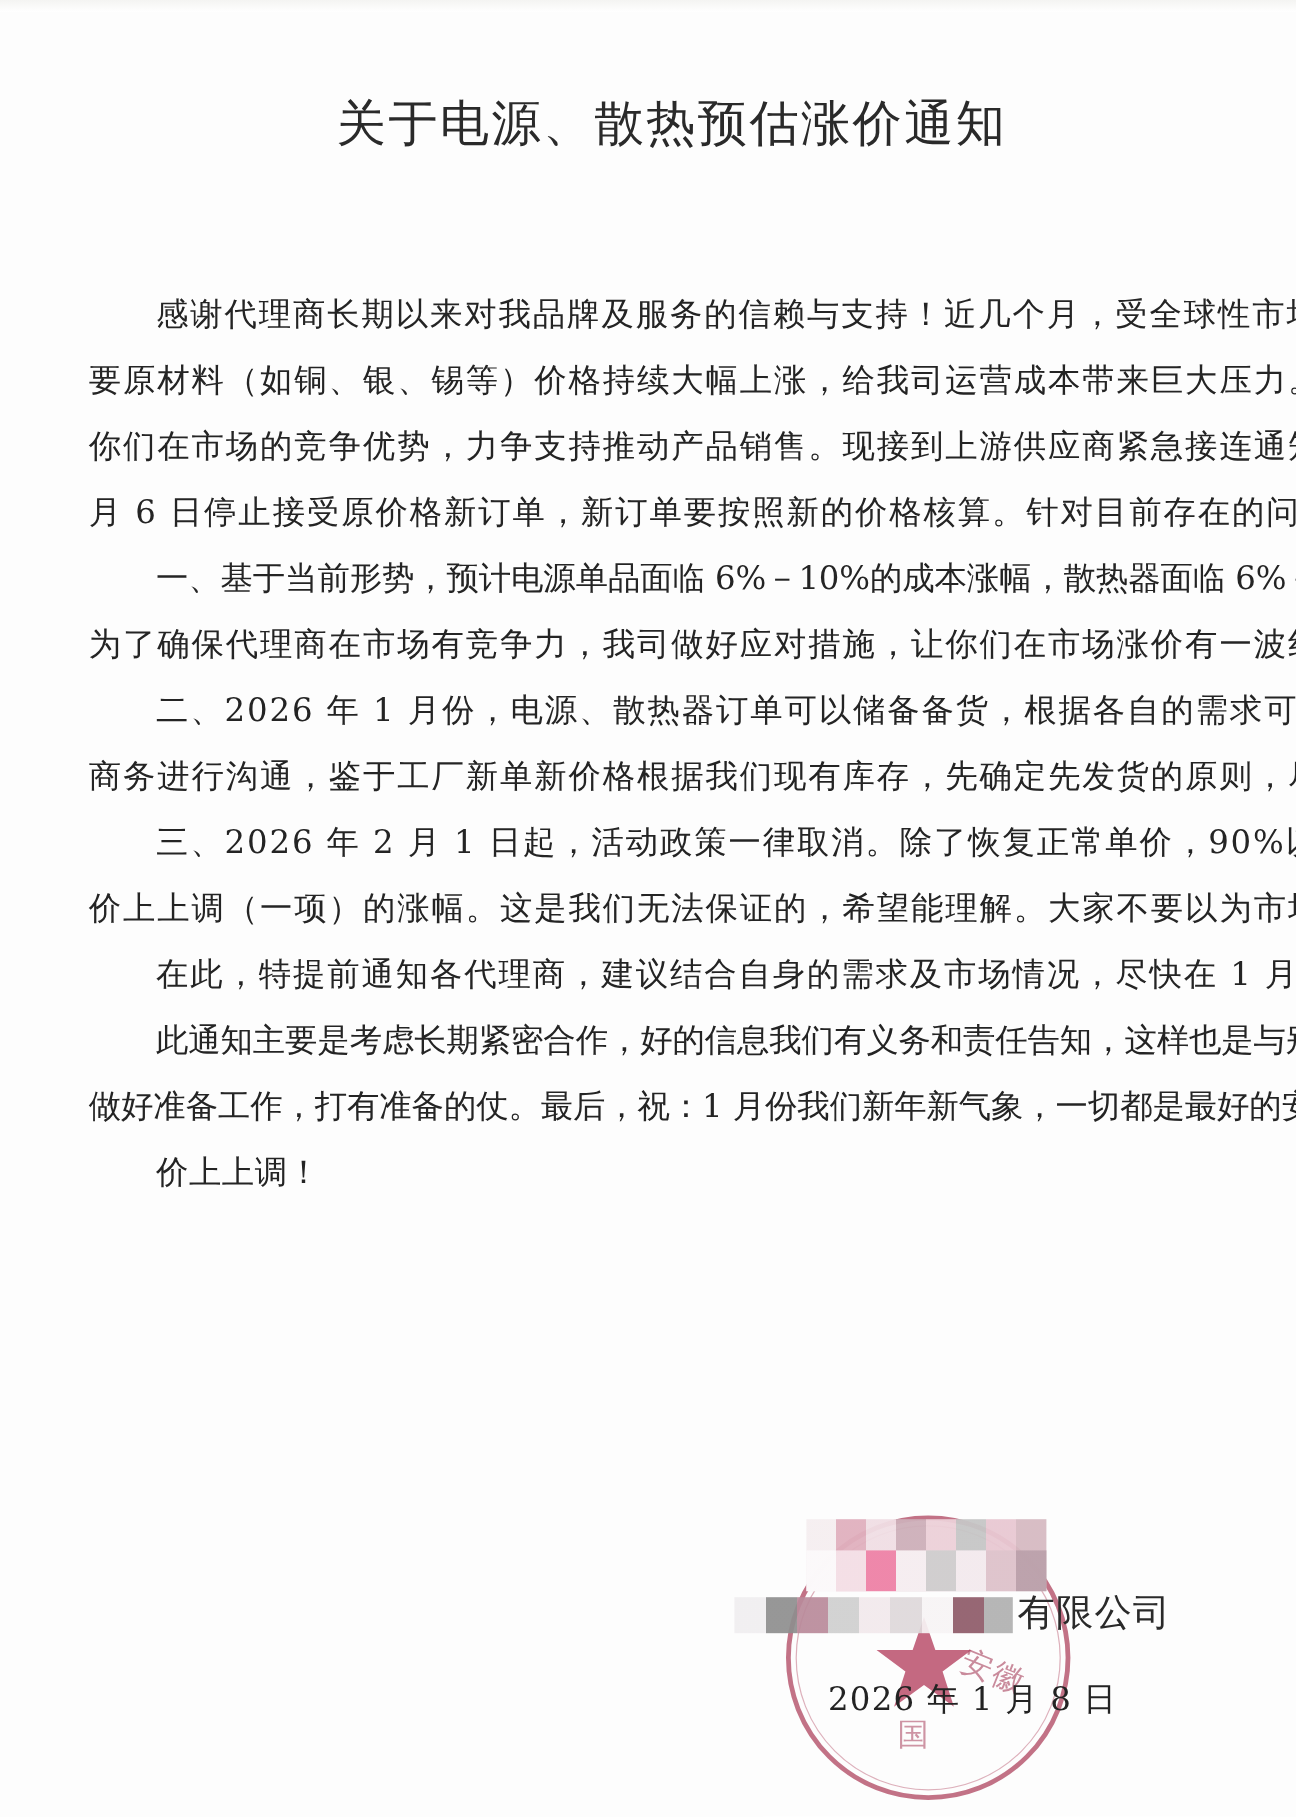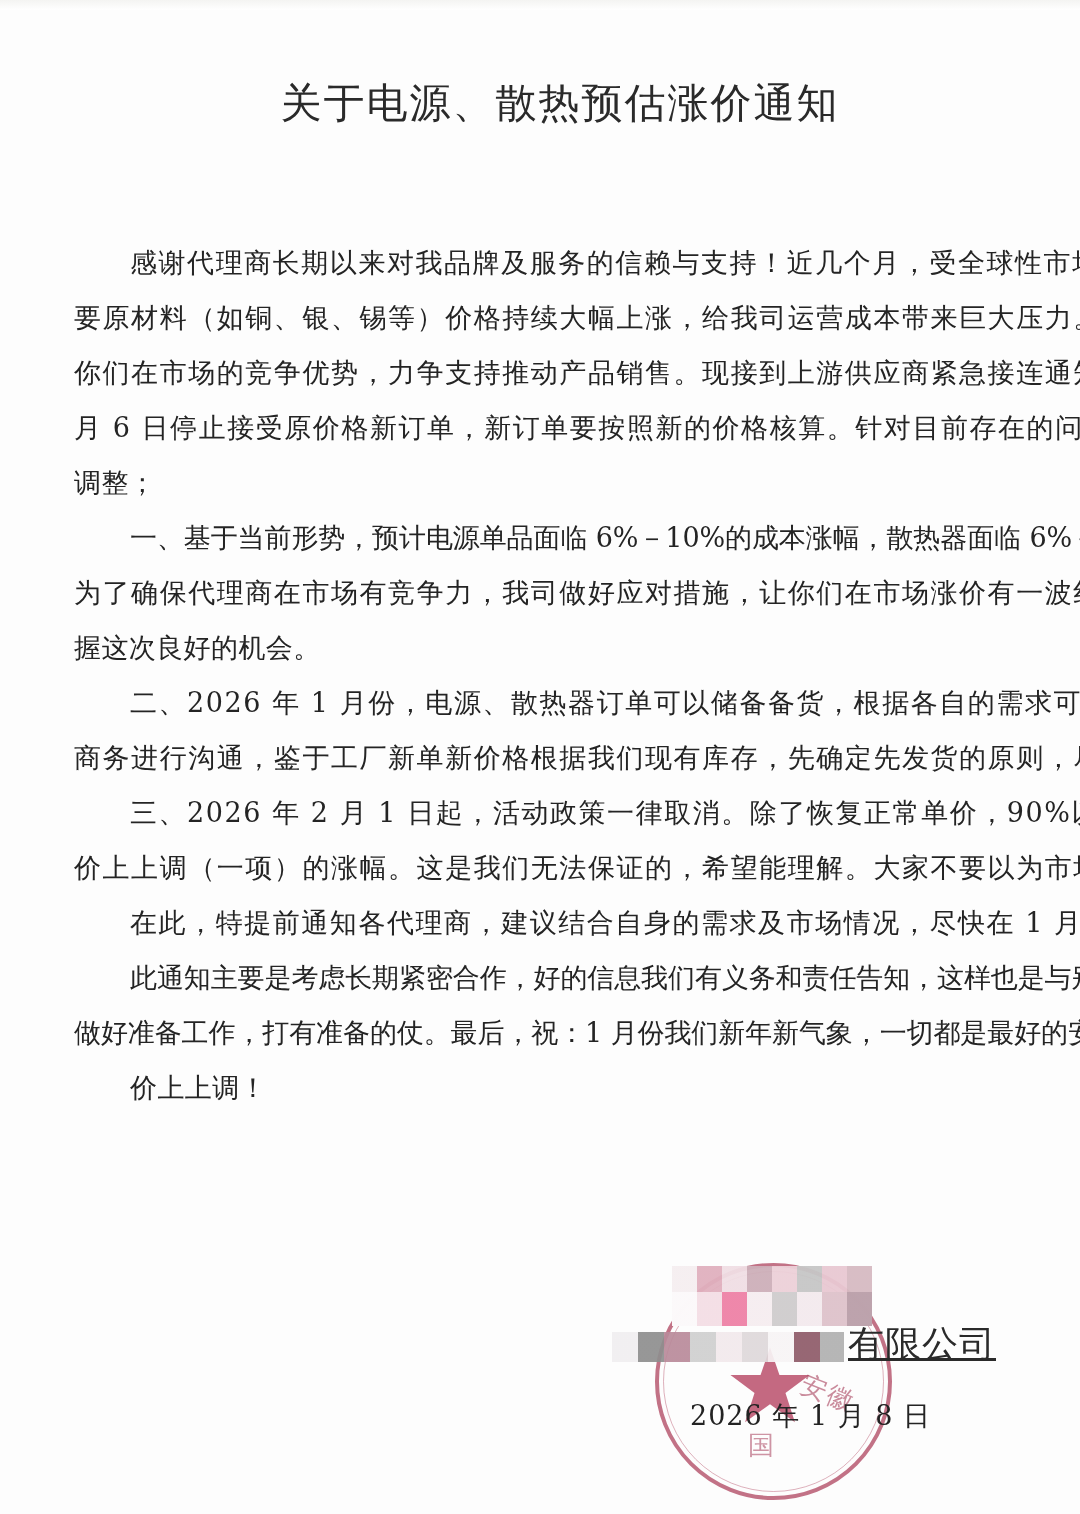--- a/index.html
+++ b/index.html
@@ -145,26 +145,25 @@
     color: #a8405c;
     opacity: 0.55;
     letter-spacing: 4px;
     font-family: "DejaVu Serif", "Liberation Serif", serif;
   }
 
   .company-line {
     position: absolute;
     left: 612px;
     top: 68px;
-    font-size: 36px;
+    font-size: 31px;
     line-height: 36px;
     color: #2a2a2a;
     white-space: nowrap;
     letter-spacing: 1px;
-    text-decoration: underline;
   }
   .redact {
     display: inline-block;
     vertical-align: middle;
     width: 232px;
     height: 30px;
     margin-right: 4px;
     background-image:
       linear-gradient(90deg,
         #f0eef0 0 26px, #8e8e8e 26px 52px, #b98a9a 52px 78px,
@@ -219,25 +218,23 @@
 
   <div class="body-block">
 
     <div class="line"></div>
     <div class="gap-half"></div>
 
     <div class="line indent justify-wide">感谢代理商长期以来对我品牌及服务的信赖与支持！近几个月，受全球性市场的影响，上游主</div>
     <div class="line justify-wide">要原材料（如铜、银、锡等）价格持续大幅上涨，给我司运营成本带来巨大压力。但我们继续确保</div>
     <div class="line justify-wide">你们在市场的竞争优势，力争支持推动产品销售。现接到上游供应商紧急接连通知，工厂端截止 1</div>
     <div class="line justify-wide">月 6 日停止接受原价格新订单，新订单要按照新的价格核算。针对目前存在的问题，我们做出如下</div>
-    <div class="line">调整；</div>
 
     <div class="line indent tight">一、基于当前形势，预计电源单品面临 6%－10%的成本涨幅，散热器面临 6%－8%的成本涨幅。</div>
     <div class="line justify-wide">为了确保代理商在市场有竞争力，我司做好应对措施，让你们在市场涨价有一波红利，希望大家把</div>
-    <div class="line">握这次良好的机会。</div>
 
     <div class="line indent justify-wide">二、2026 年 1 月份，电源、散热器订单可以储备备货，根据各自的需求可以与负责的业务、</div>
     <div class="line justify-wide">商务进行沟通，鉴于工厂新单新价格根据我们现有库存，先确定先发货的原则，尽快行动，否则失</div>
 
     <div class="line indent justify-wide">三、2026 年 2 月 1 日起，活动政策一律取消。除了恢复正常单价，90%以上还会在原有正常单</div>
     <div class="line justify-wide">价上上调（一项）的涨幅。这是我们无法保证的，希望能理解。大家不要以为市场不好，影响你的</div>
 
     <div class="line indent justify-wide">在此，特提前通知各代理商，建议结合自身的需求及市场情况，尽快在 1 月份做好订单评估，</div>
 
     <div class="line indent tight">此通知主要是考虑长期紧密合作，好的信息我们有义务和责任告知，这样也是与别的品牌不同，</div>

